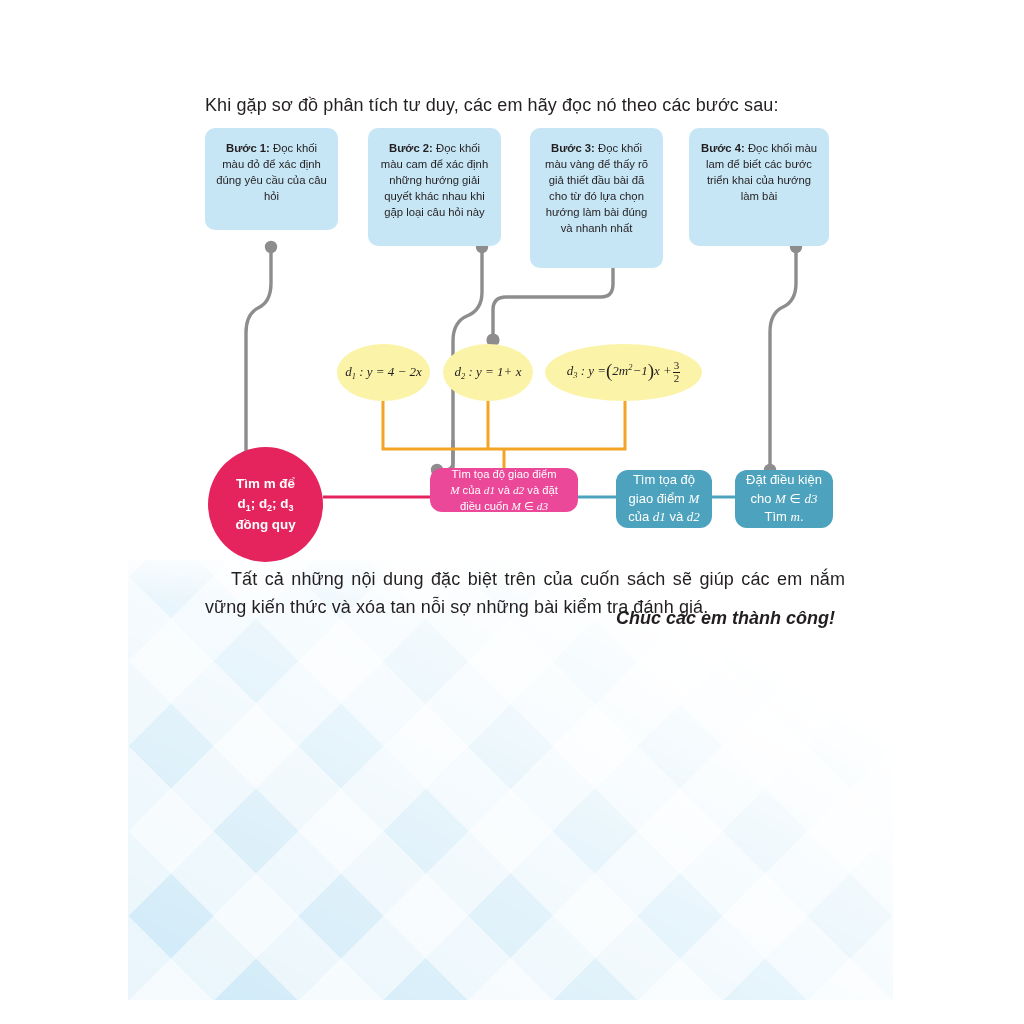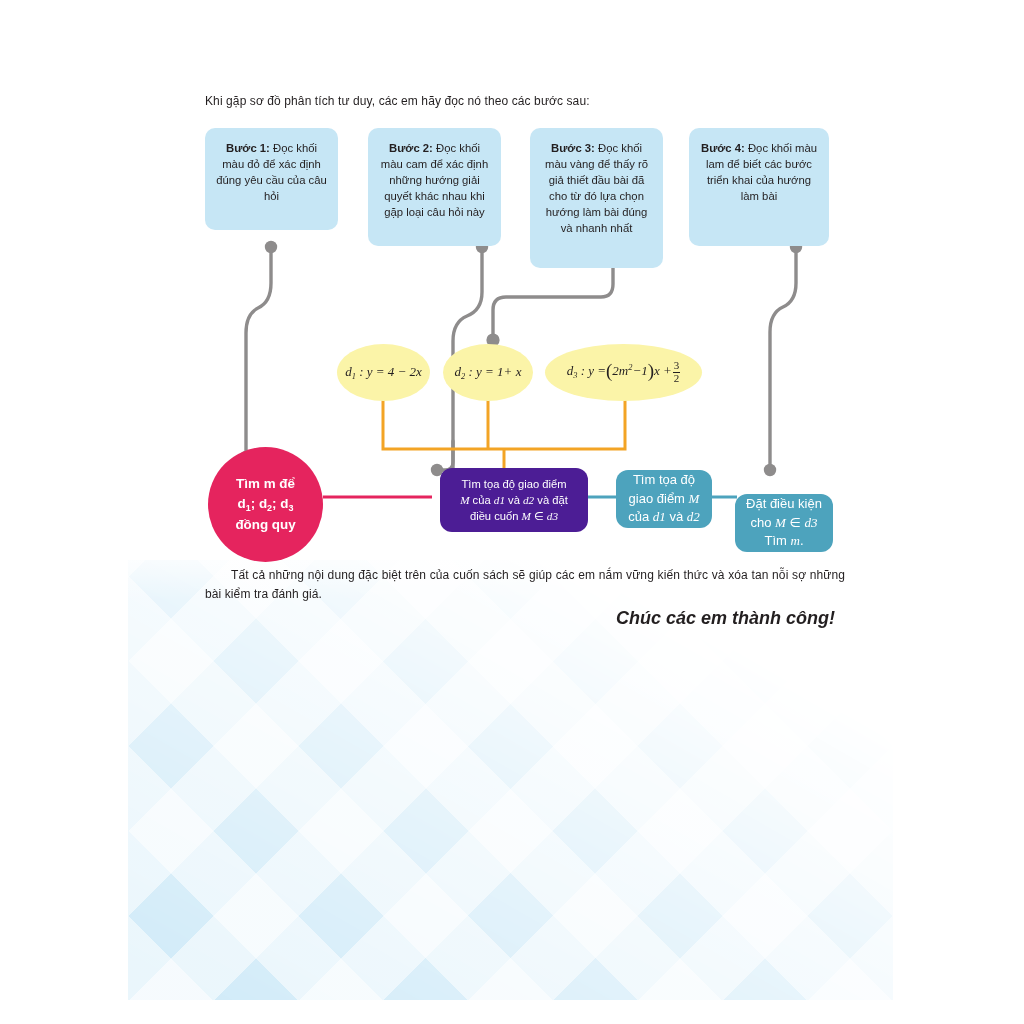--- a/index.html
+++ b/index.html
@@ -27,21 +27,21 @@
   }
   #bg-pattern-fade{
     position:absolute;left:128px;top:540px;width:765px;height:60px;
     background:linear-gradient(to bottom,#ffffff 0%,rgba(255,255,255,0) 100%);
     pointer-events:none;
   }
 
   
   .body-text{
     position:absolute;
-    font-size:12px;color:#231f20;line-height:1.55;
+    font-size:18px;color:#231f20;line-height:1.55;
     letter-spacing:.1px;
   }
   #intro-text{left:205px;top:92px;width:660px;}
   #closing-text{left:205px;top:566px;width:640px;text-indent:26px;text-align:justify;}
   #wish-text{
     position:absolute;left:205px;top:608px;width:630px;
     text-align:right;font-style:italic;font-weight:bold;
     font-size:18px;color:#231f20;
   }
 
@@ -97,35 +97,35 @@
   #goal-circle{
     position:absolute;left:208px;top:447px;width:115px;height:115px;
     background:#e5245e;border-radius:50%;
     display:flex;align-items:center;justify-content:center;
     color:#ffffff;text-align:center;font-weight:bold;font-size:13.4px;line-height:1.5;
   }
   #goal-circle .sub{font-size:9px;vertical-align:-3px;}
 
   
   #orange-box{
-    position:absolute;left:440px;top:468px;width:148px;height:64px;
-    background:#4c1d95;border-radius:12px;
+    position:absolute;left:430px;top:468px;width:148px;height:44px;
+    background:#ec4899;border-radius:12px;
     display:flex;align-items:center;justify-content:center;
     color:#ffffff;text-align:center;font-size:11.2px;line-height:1.45;
     padding:0 6px;box-sizing:border-box;
   }
   
   .teal-box{
     position:absolute;background:#4da3bd;border-radius:12px;
     display:flex;align-items:center;justify-content:center;
     color:#ffffff;text-align:center;font-size:13px;line-height:1.45;
     padding:0 6px;box-sizing:border-box;
   }
   #teal1{left:616px;top:470px;width:96px;height:58px;}
-  #teal2{left:735px;top:470px;width:98px;height:58px;margin-top:24px;}
+  #teal2{left:735px;top:470px;width:98px;height:58px;}
   .mi{font-style:italic;font-family:"Liberation Serif","DejaVu Serif",serif;}
 </style>
 </head>
 <body>
 
 <div id="page">
 
   <div id="bg-pattern"></div>
   <div id="bg-pattern-fade"></div>
 

